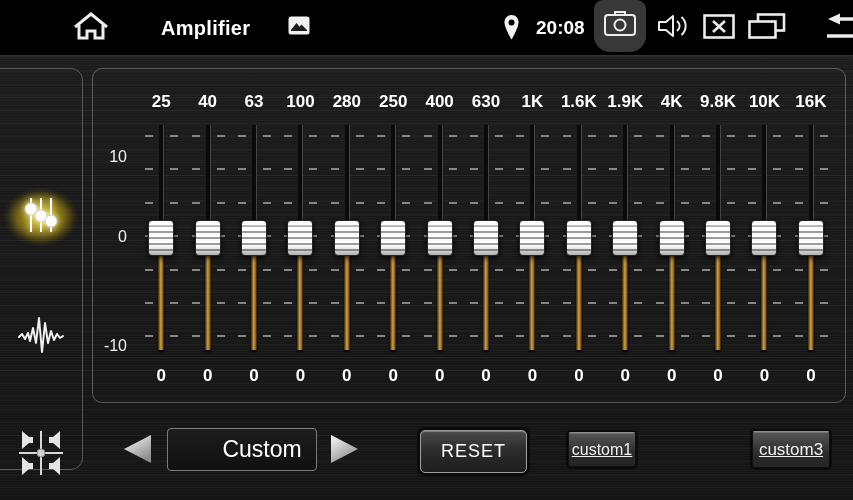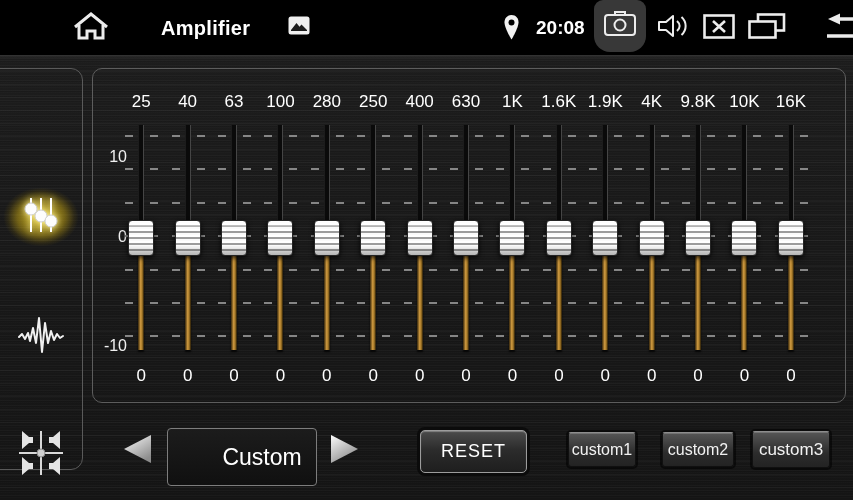--- a/index.html
+++ b/index.html
@@ -37,21 +37,21 @@
   .si-1{top:112px;}
   .si-2{top:231px;}
   .si-3{top:350px;}
   
   .eq-panel{position:absolute;left:92px;top:68px;width:754px;height:335px;
     border:1px solid #5d5d5d;border-radius:10px;box-sizing:border-box;}
   .scale-label{position:absolute;width:37px;text-align:right;font-size:16px;color:#f0f0f0;height:18px;line-height:18px;}
   .sl-max{left:90px;top:122px;margin-top:26px;}
   .sl-mid{left:90px;top:228px;}
   .sl-min{left:90px;top:337px;}
-  .bands{position:absolute;left:118px;top:88px;width:696px;height:302px;display:flex;}
+  .bands{position:absolute;left:138px;top:88px;width:696px;height:302px;display:flex;font-weight:bold;}
   .band{position:relative;flex:1 1 0;}
   .freq{position:absolute;left:0;right:0;top:4px;height:20px;line-height:20px;
     text-align:center;font-size:17px;color:#fff;}
   .slider{position:absolute;left:0;right:0;top:30px;height:240px;}
   .track-top{position:absolute;left:calc(50% - 3px);top:7px;width:4px;height:113px;
     background:#0a0a0a;border-left:1px solid #1c1c1c;border-right:1px solid #454545;}
   .track-bottom{position:absolute;left:calc(50% - 3px);top:120px;width:6px;height:112px;
     background:linear-gradient(90deg,#33250c,#d29c40 45%,#9a7024 72%,#201706);
     box-shadow:0 2px 2px rgba(0,0,0,.8);}
   .ticks{position:absolute;top:17px;height:204px;width:8px;
@@ -63,35 +63,35 @@
     background:
       linear-gradient(180deg, rgba(255,255,255,.85), rgba(255,255,255,0) 22%, rgba(0,0,0,0) 72%, rgba(0,0,0,.3)),
       repeating-linear-gradient(180deg,#fafafa 0 2px,#ffffff 2px 4px,#9c9c9c 4px 6px);
     box-shadow:0 2px 5px rgba(0,0,0,.8), inset 0 1px 0 rgba(255,255,255,.9);}
   .value{position:absolute;left:0;right:0;top:278px;height:20px;line-height:20px;
     text-align:center;font-size:17px;color:#fff;}
   
   .arrow-btn{position:absolute;width:32px;height:30px;}
   .prev-arrow{left:121px;top:434px;}
   .next-arrow{left:329px;top:434px;}
-  .preset-box{position:absolute;left:167px;top:428px;width:150px;height:58px;
+  .preset-box{position:absolute;left:167px;top:428px;width:150px;height:43px;
     background:linear-gradient(180deg,#1c1c1c,#101010);
     border:1px solid #7d7d7d;border-radius:4px;box-sizing:border-box;
     display:flex;align-items:center;justify-content:center;font-size:23px;color:#fff;padding-left:40px;}
   .reset-btn{position:absolute;left:420px;top:430px;width:107px;height:43px;
     background:linear-gradient(180deg,#4b4b4b,#2c2c2c 45%,#1e1e1e);
     border:1px solid #9c9c9c;border-radius:5px;box-sizing:border-box;
     box-shadow:0 0 0 3px #0b0b0b, inset 0 1px 1px rgba(255,255,255,.3);
     display:flex;align-items:center;justify-content:center;
     font-size:18px;letter-spacing:1px;color:#fff;}
   .custom-btn{position:absolute;top:432px;height:35px;
     background:linear-gradient(180deg,#565656,#2c2c2c 60%,#232323);
     border:1px solid #101010;border-top-color:#8d8d8d;border-radius:3px;box-sizing:border-box;
     box-shadow:0 0 0 2px rgba(0,0,0,.55), inset 0 1px 0 rgba(255,255,255,.18);
-    display:flex;align-items:center;justify-content:center;font-size:16px;color:#f2f2f2;}
+    display:flex;align-items:center;justify-content:center;font-size:16px;color:#f2f2f2;text-decoration:underline;}
   .cb-1{left:568px;width:68px;}
   .cb-2{left:662px;width:72px;}
   .cb-3{left:752px;width:78px;top:431px;height:37px;font-size:17px;}
 </style>
 </head>
 <body>
 
 <div class="screen">
 
   <div class="topbar">
@@ -408,16 +408,15 @@
           <stop offset="0" stop-color="#fdfdfd"></stop>
               <stop offset="1" stop-color="#8d8d8d"></stop>
         </linearGradient>
           </defs>
         <polygon points="2,1 2,29 29,15" fill="url(#ag2)"></polygon>
       </svg>
     </span>
   </div>
   <div class="reset-btn">RESET</div>
   <div class="custom-btn cb-1">custom1</div>
-  <div class="custom-btn cb-2">custom2</div>
   <div class="custom-btn cb-3">custom3</div>
 
 </div>
 
 </body></html>

